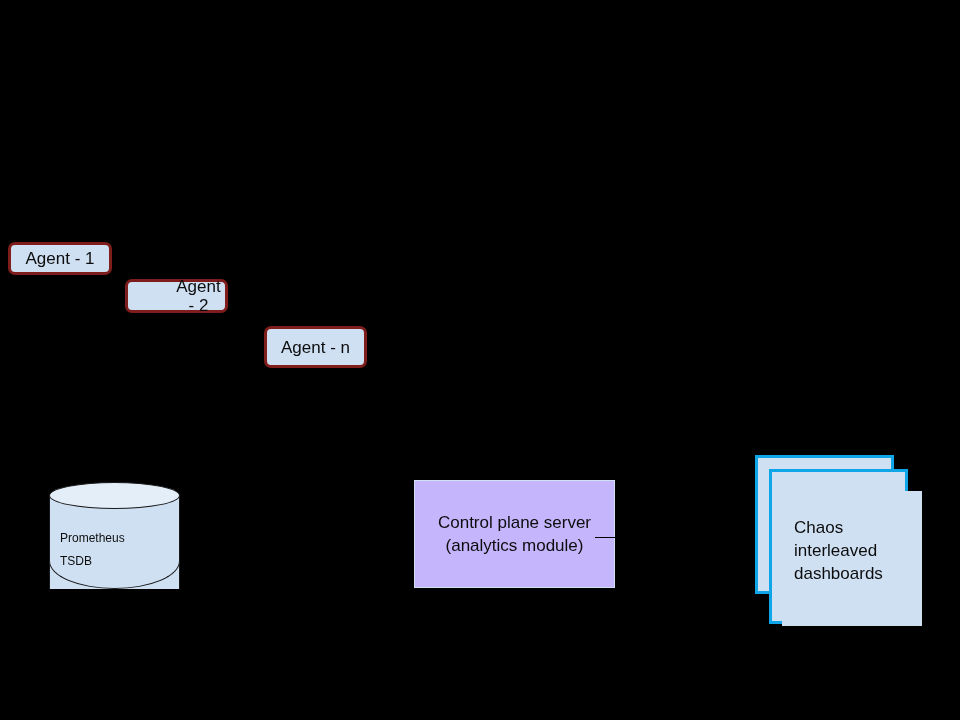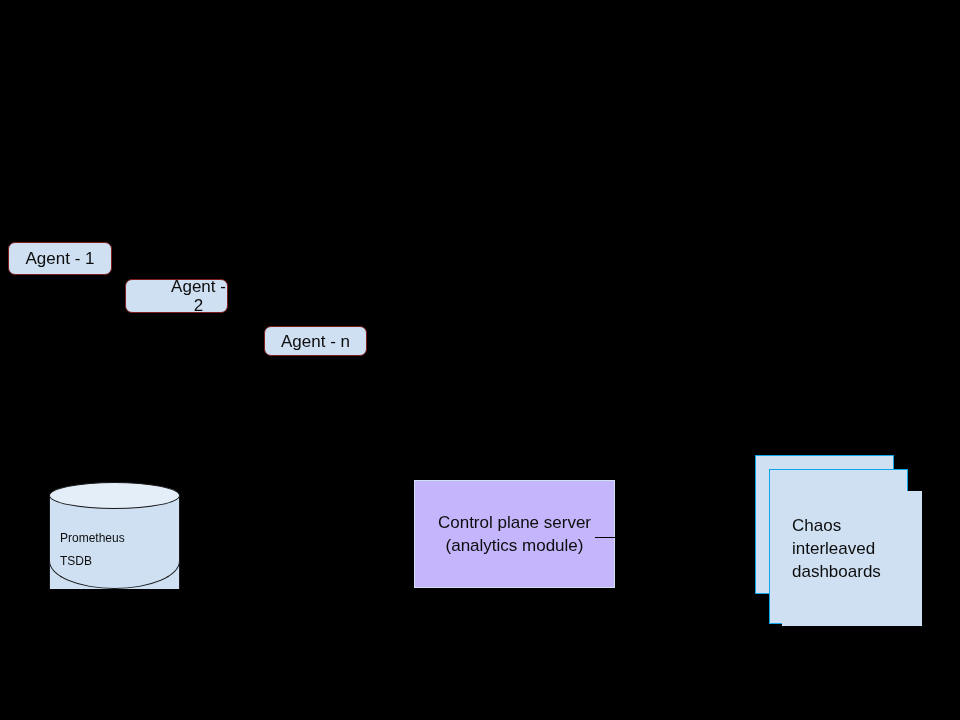--- a/index.html
+++ b/index.html
@@ -23,35 +23,35 @@
   .node-text {
     color: #0d0d0d;
     font-family: "Liberation Sans", sans-serif;
     white-space: pre-line;
   }
 
   
   .agent-box {
     position: absolute;
     background: #cfe0f3;
-    border: 1px solid #7f1d1d;
+    border: 3px solid #7f1d1d;
     border-radius: 7px;
     display: flex;
     align-items: center;
     justify-content: center;
     box-sizing: border-box;
   }
   .agent-box .node-text {
     font-size: 17px;
     line-height: 19px;
     text-align: center;
   }
   #agent-1 { left: 8px;   top: 242px; width: 104px; height: 33px; }
   #agent-2 { left: 125px; top: 279px; width: 103px; height: 34px; padding-left: 44px; }
-  #agent-n { left: 264px; top: 326px; width: 103px; height: 30px; }
+  #agent-n { left: 264px; top: 326px; width: 103px; height: 42px; }
 
   
   #tsdb-cylinder {
     position: absolute;
     left: 49px;
     top: 482px;
     width: 131px;
     height: 120px;
   }
   #tsdb-cylinder .cyl-body {
@@ -122,21 +122,21 @@
   #dashboards-stack {
     position: absolute;
     left: 751px;
     top: 453px;
     width: 180px;
     height: 180px;
   }
   .stack-card {
     position: absolute;
     background: #cfe0f3;
-    border: 1px solid #0ea5e9;
+    border: 3px solid #0ea5e9;
     box-sizing: border-box;
   }
   #dash-card-back   { left: 4px;  top: 2px;  width: 139px; height: 139px; }
   #dash-card-middle { left: 18px; top: 16px; width: 139px; height: 155px; }
   #dash-card-front  { left: 31px; top: 38px; width: 140px; height: 135px;
                       border-color: #cfe0f3; }
   #dash-card-front .node-text {
     position: absolute;
     left: 9px;
     top: 22px;

